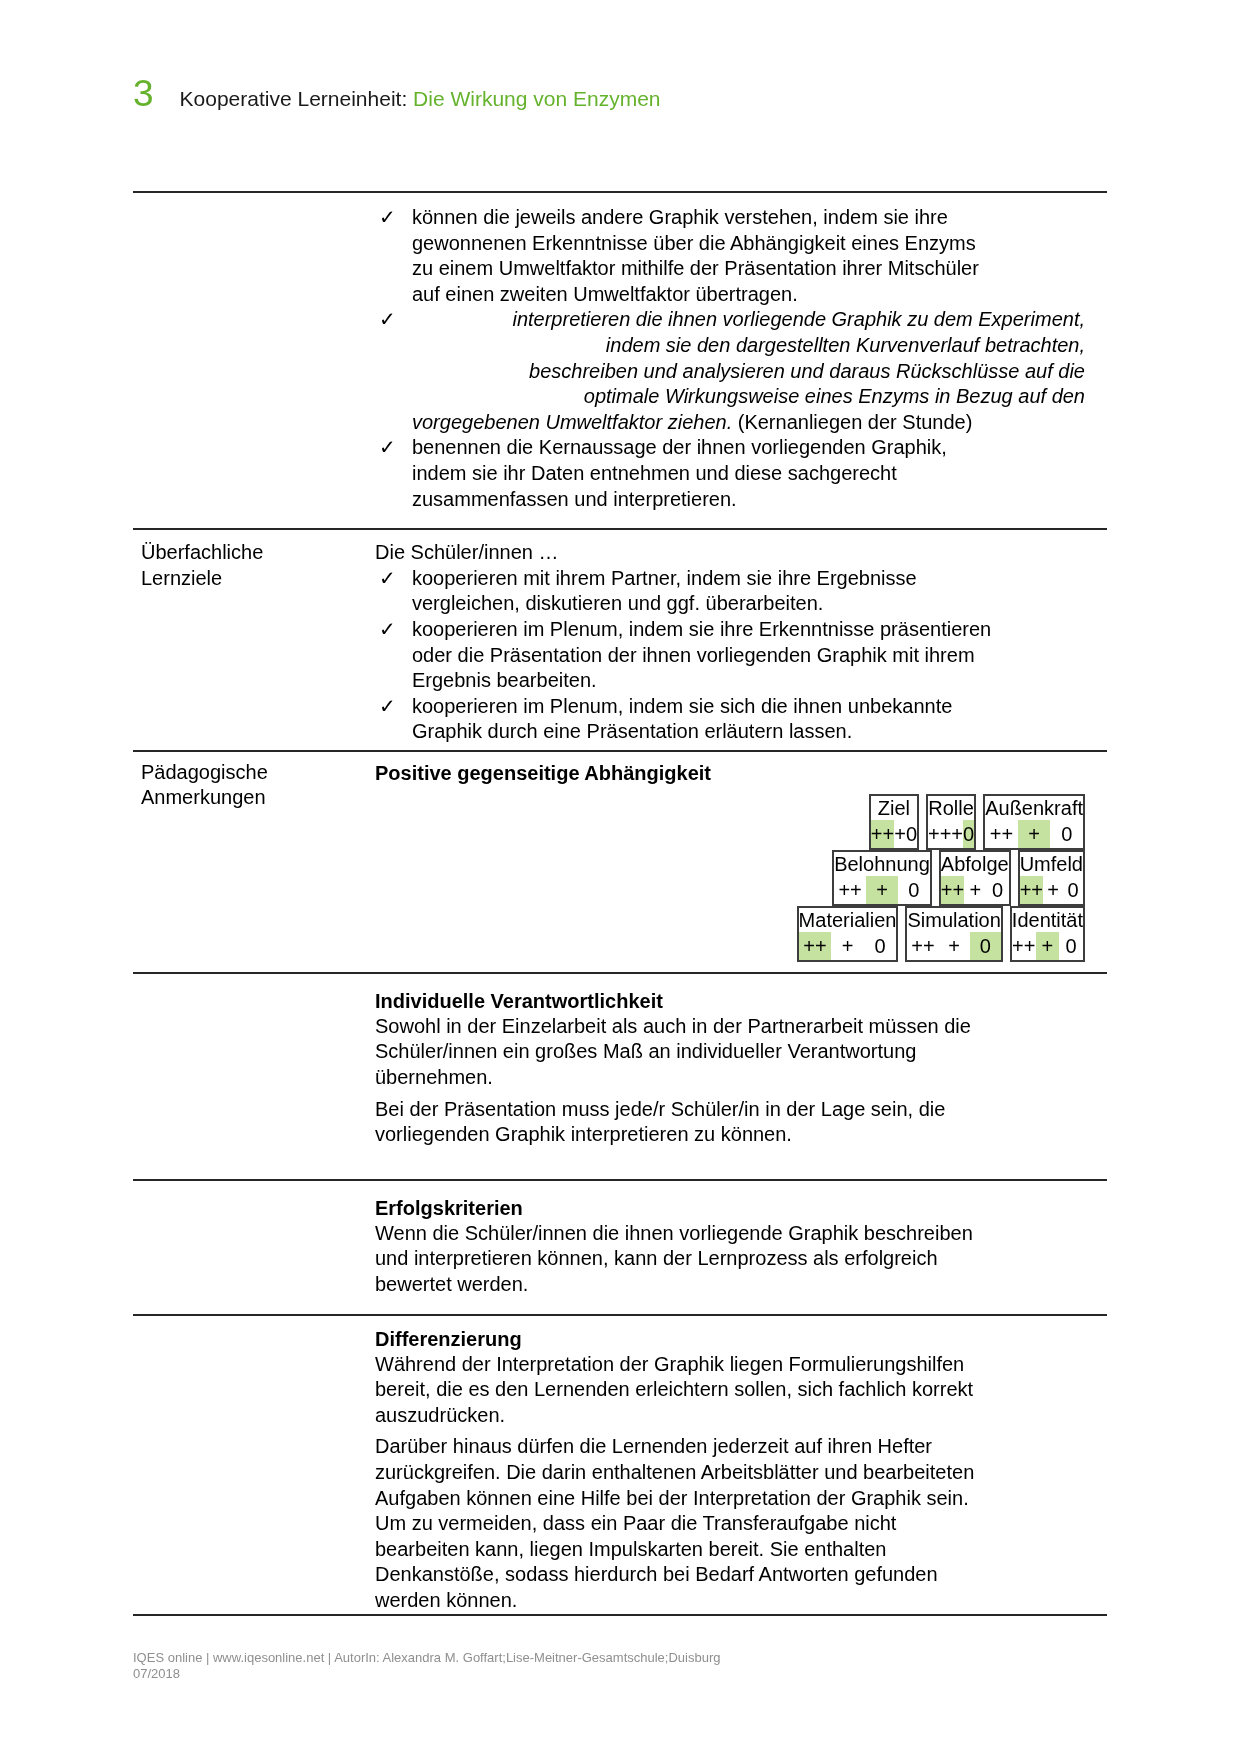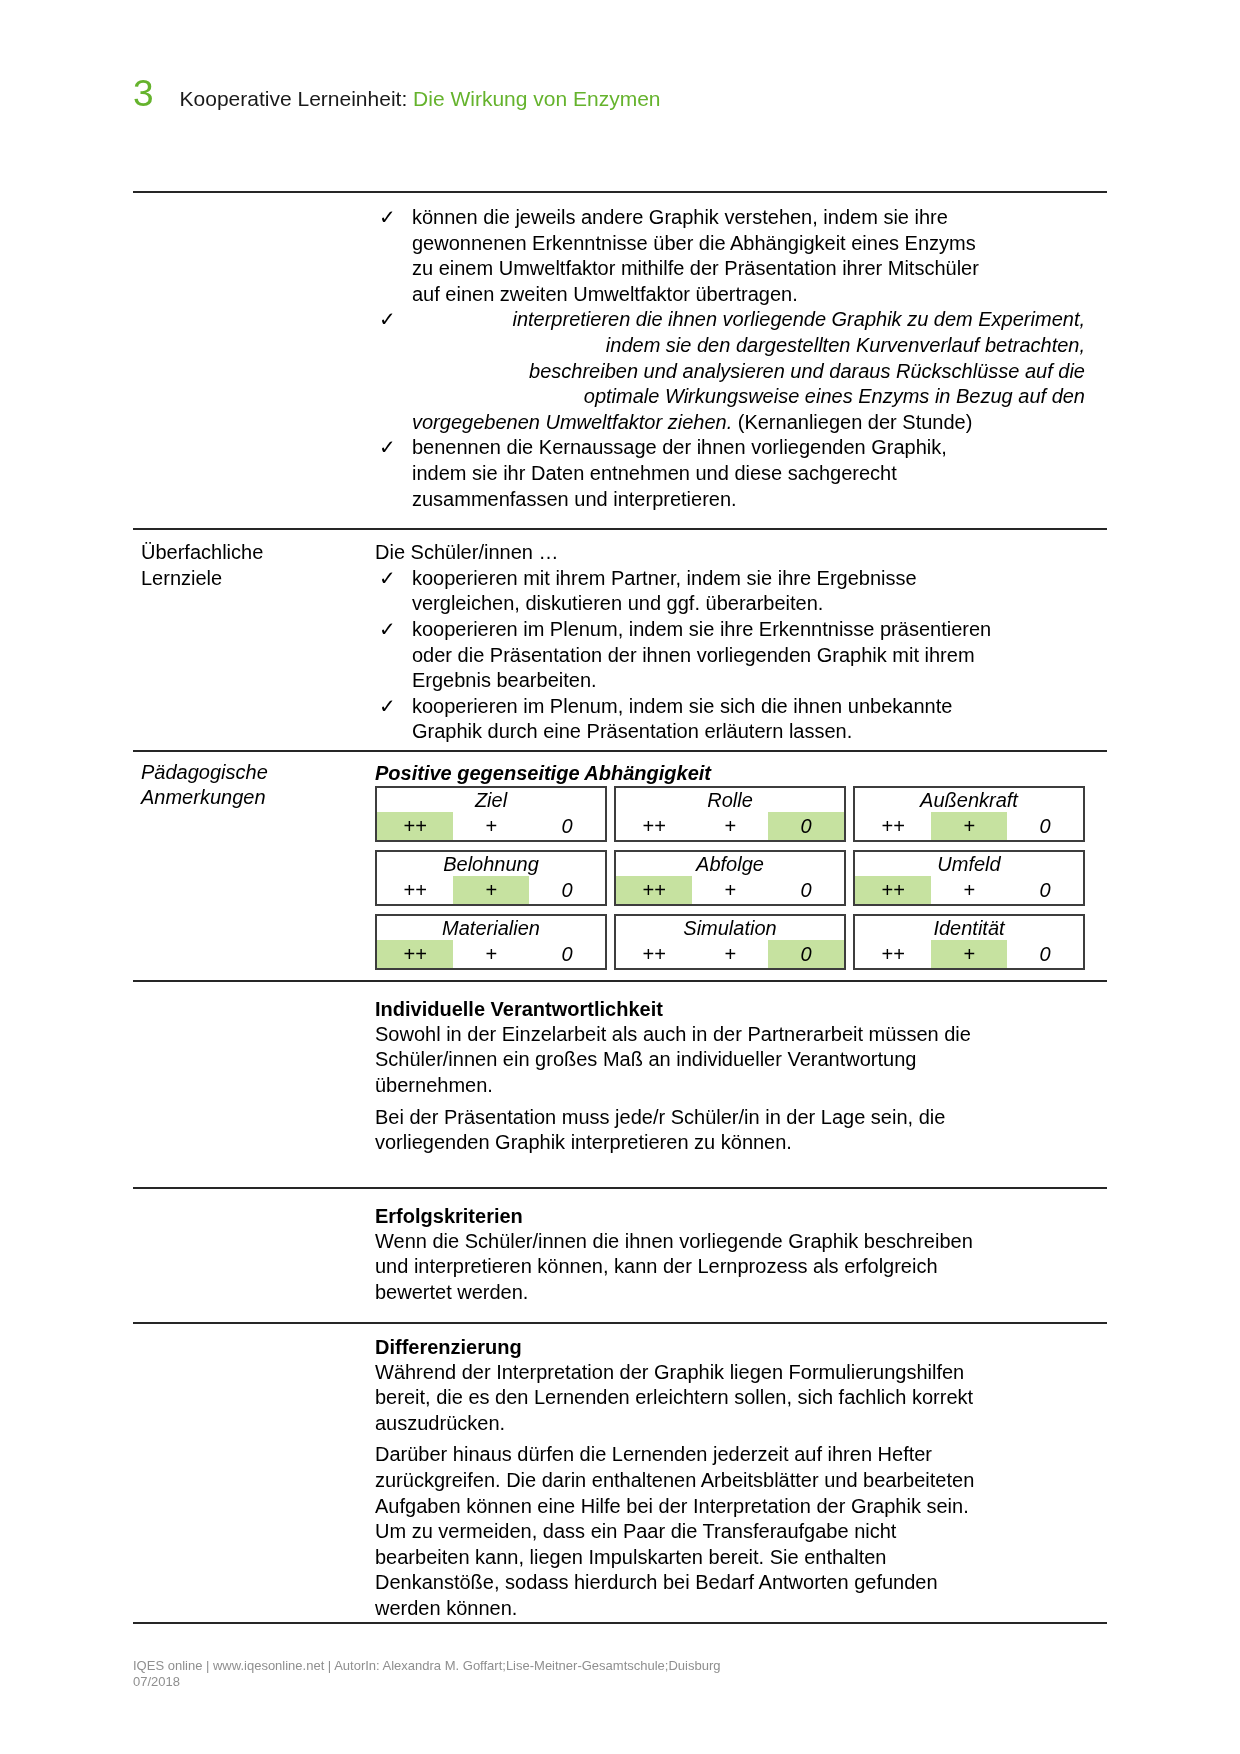--- a/index.html
+++ b/index.html
@@ -23,32 +23,32 @@
   .row { display:flex; border-top:2px solid #262626; }
   .cell-label { flex:0 0 235px; width:235px; padding-left:8px; font-size:20px; line-height:25.6px; }
   .cell-content { flex:1; padding-left:7px; padding-right:22px; font-size:20px; }
   .line { line-height:25.6px; }
   .heading { font-weight:bold; line-height:26px; }
   .it { font-style:italic;text-align:right; }
   .pgap { margin-top:6px; }
 
   .row-goals    .cell-label, .row-goals    .cell-content { padding-top:12px; padding-bottom:16px; }
   .row-general  .cell-label, .row-general  .cell-content { padding-top:10px; padding-bottom:5px; }
-  .row-pedagogy .cell-label, .row-pedagogy .cell-content { padding-top:8px;  padding-bottom:10px;font-style:italic; }
+  .row-pedagogy .cell-label, .row-pedagogy .cell-content { padding-top:8px;  padding-bottom:10px; }
   .row-resp     .cell-label, .row-resp     .cell-content { padding-top:14px; padding-bottom:31px; }
   .row-success  .cell-label, .row-success  .cell-content { padding-top:14px; padding-bottom:16px; }
   .row-diff     .cell-label, .row-diff     .cell-content { padding-top:10px; padding-bottom:0; }
 
   
   .bullet { display:flex; }
   .bcheck { flex:0 0 37px; width:37px; padding-left:4px; line-height:25.6px; }
   .btext  { flex:1; }
 
   
-  .pgrid { display:flex; flex-direction:column; gap:8px; }
+  .pgrid { margin-top:8px; display:flex; flex-direction:column; gap:0;align-items:flex-end; }
   .pgrid-row { display:flex; gap:7px; }
   .mini { flex:1; border:2px solid #3d3d3d; background:#fff; }
   .mhead { text-align:center; line-height:24px; }
   .mvals { display:flex; }
   .mval { flex:1; text-align:center; line-height:28px; }
   .mval.hl { background:var(--highlight-green); }
 
   
   .footer { display:flex; margin-top:34px;
             font-size:13px; line-height:16px; color:#8f8f8f;flex-direction:column; }

